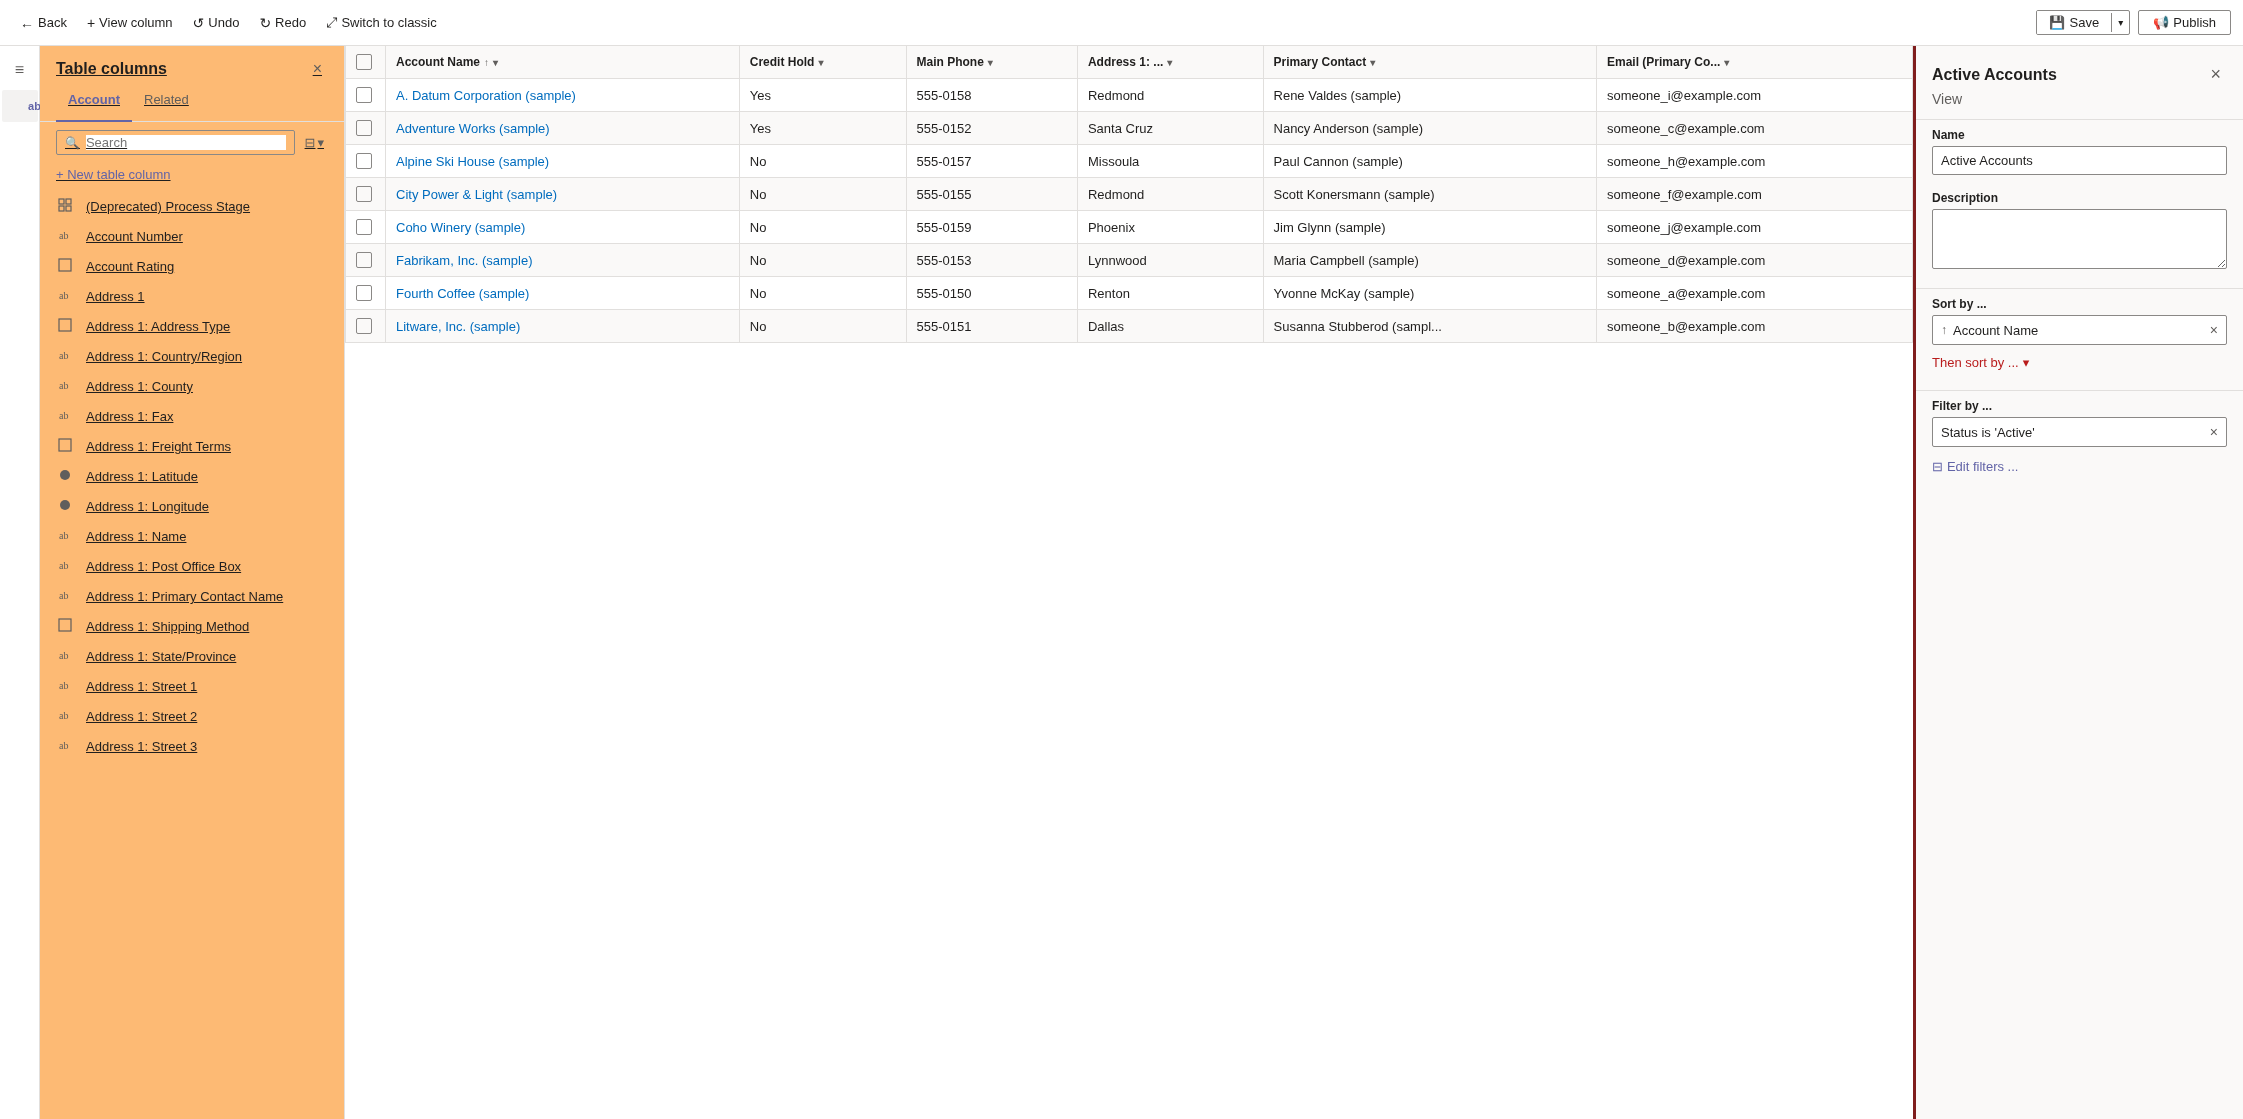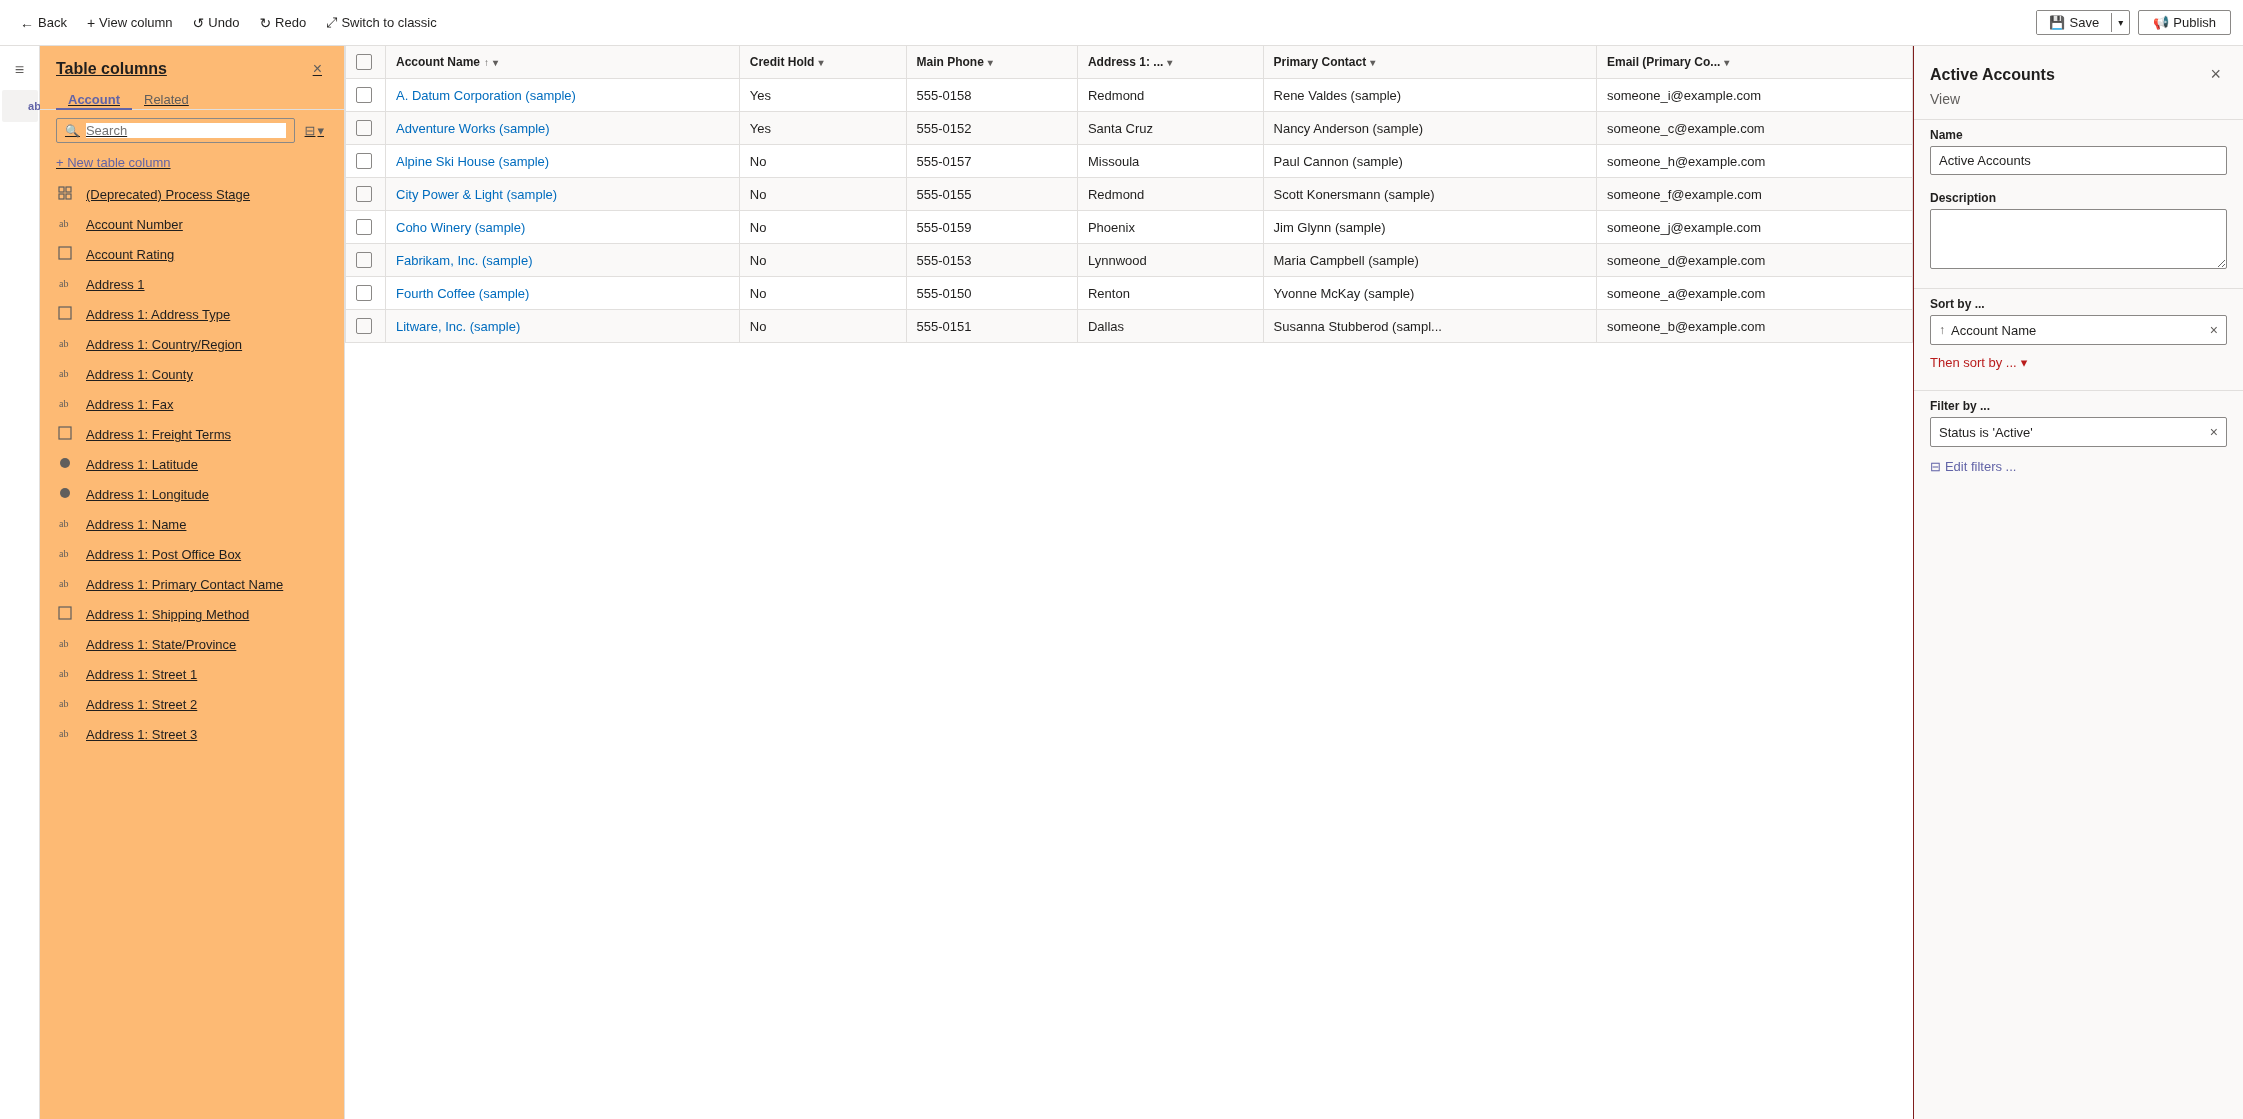--- a/index.html
+++ b/index.html
@@ -72,21 +72,21 @@
     }
     .columns-panel-close {
       border: none; background: none; cursor: pointer; font-size: 16px;
       color: #605e5c; padding: 2px 6px; border-radius: 2px;
     }
     .columns-panel-tabs {
       display: flex; border-bottom: 1px solid #e1dfdd; padding: 0 16px;
       gap: 0;
     }
     .panel-tab {
-      padding: 8px 12px 2px; border: none; background: none;
+      padding: 8px 12px 14px; border: none; background: none;
       cursor: pointer; font-size: 13px; color: #605e5c; position: relative;
     }
     .panel-tab.active { color: #6264a7; font-weight: 600; }
     .panel-tab.active::after {
       content: ''; position: absolute; bottom: -1px; left: 0; right: 0;
       height: 2px; background: #6264a7;
     }
     .columns-search-row {
       display: flex; align-items: center; padding: 8px 16px; gap: 6px;
     }
@@ -142,21 +142,21 @@
       padding: 8px 10px; font-size: 13px; white-space: nowrap;
     }
     .data-grid td:first-child { border-left: 1px solid #e1dfdd; width: 40px; }
     .row-selector {
       width: 16px; height: 16px; border: 1px solid #8a8886;
       border-radius: 2px; cursor: pointer;
     }
 
     
     .right-panel {
-      width: 330px; background: #faf9f8; border-left: 1px solid #7f1d1d;
+      width: 330px; background: #faf9f8; border-left: 3px solid #7f1d1d;
       display: flex; flex-direction: column; overflow-y: auto;
     }
     .right-panel-header {
       display: flex; align-items: center; justify-content: space-between;
       padding: 16px 16px 4px;
     }
     .right-panel-title {
       font-size: 16px; font-weight: 600; color: #201f1e;
     }
     .right-panel-close {

